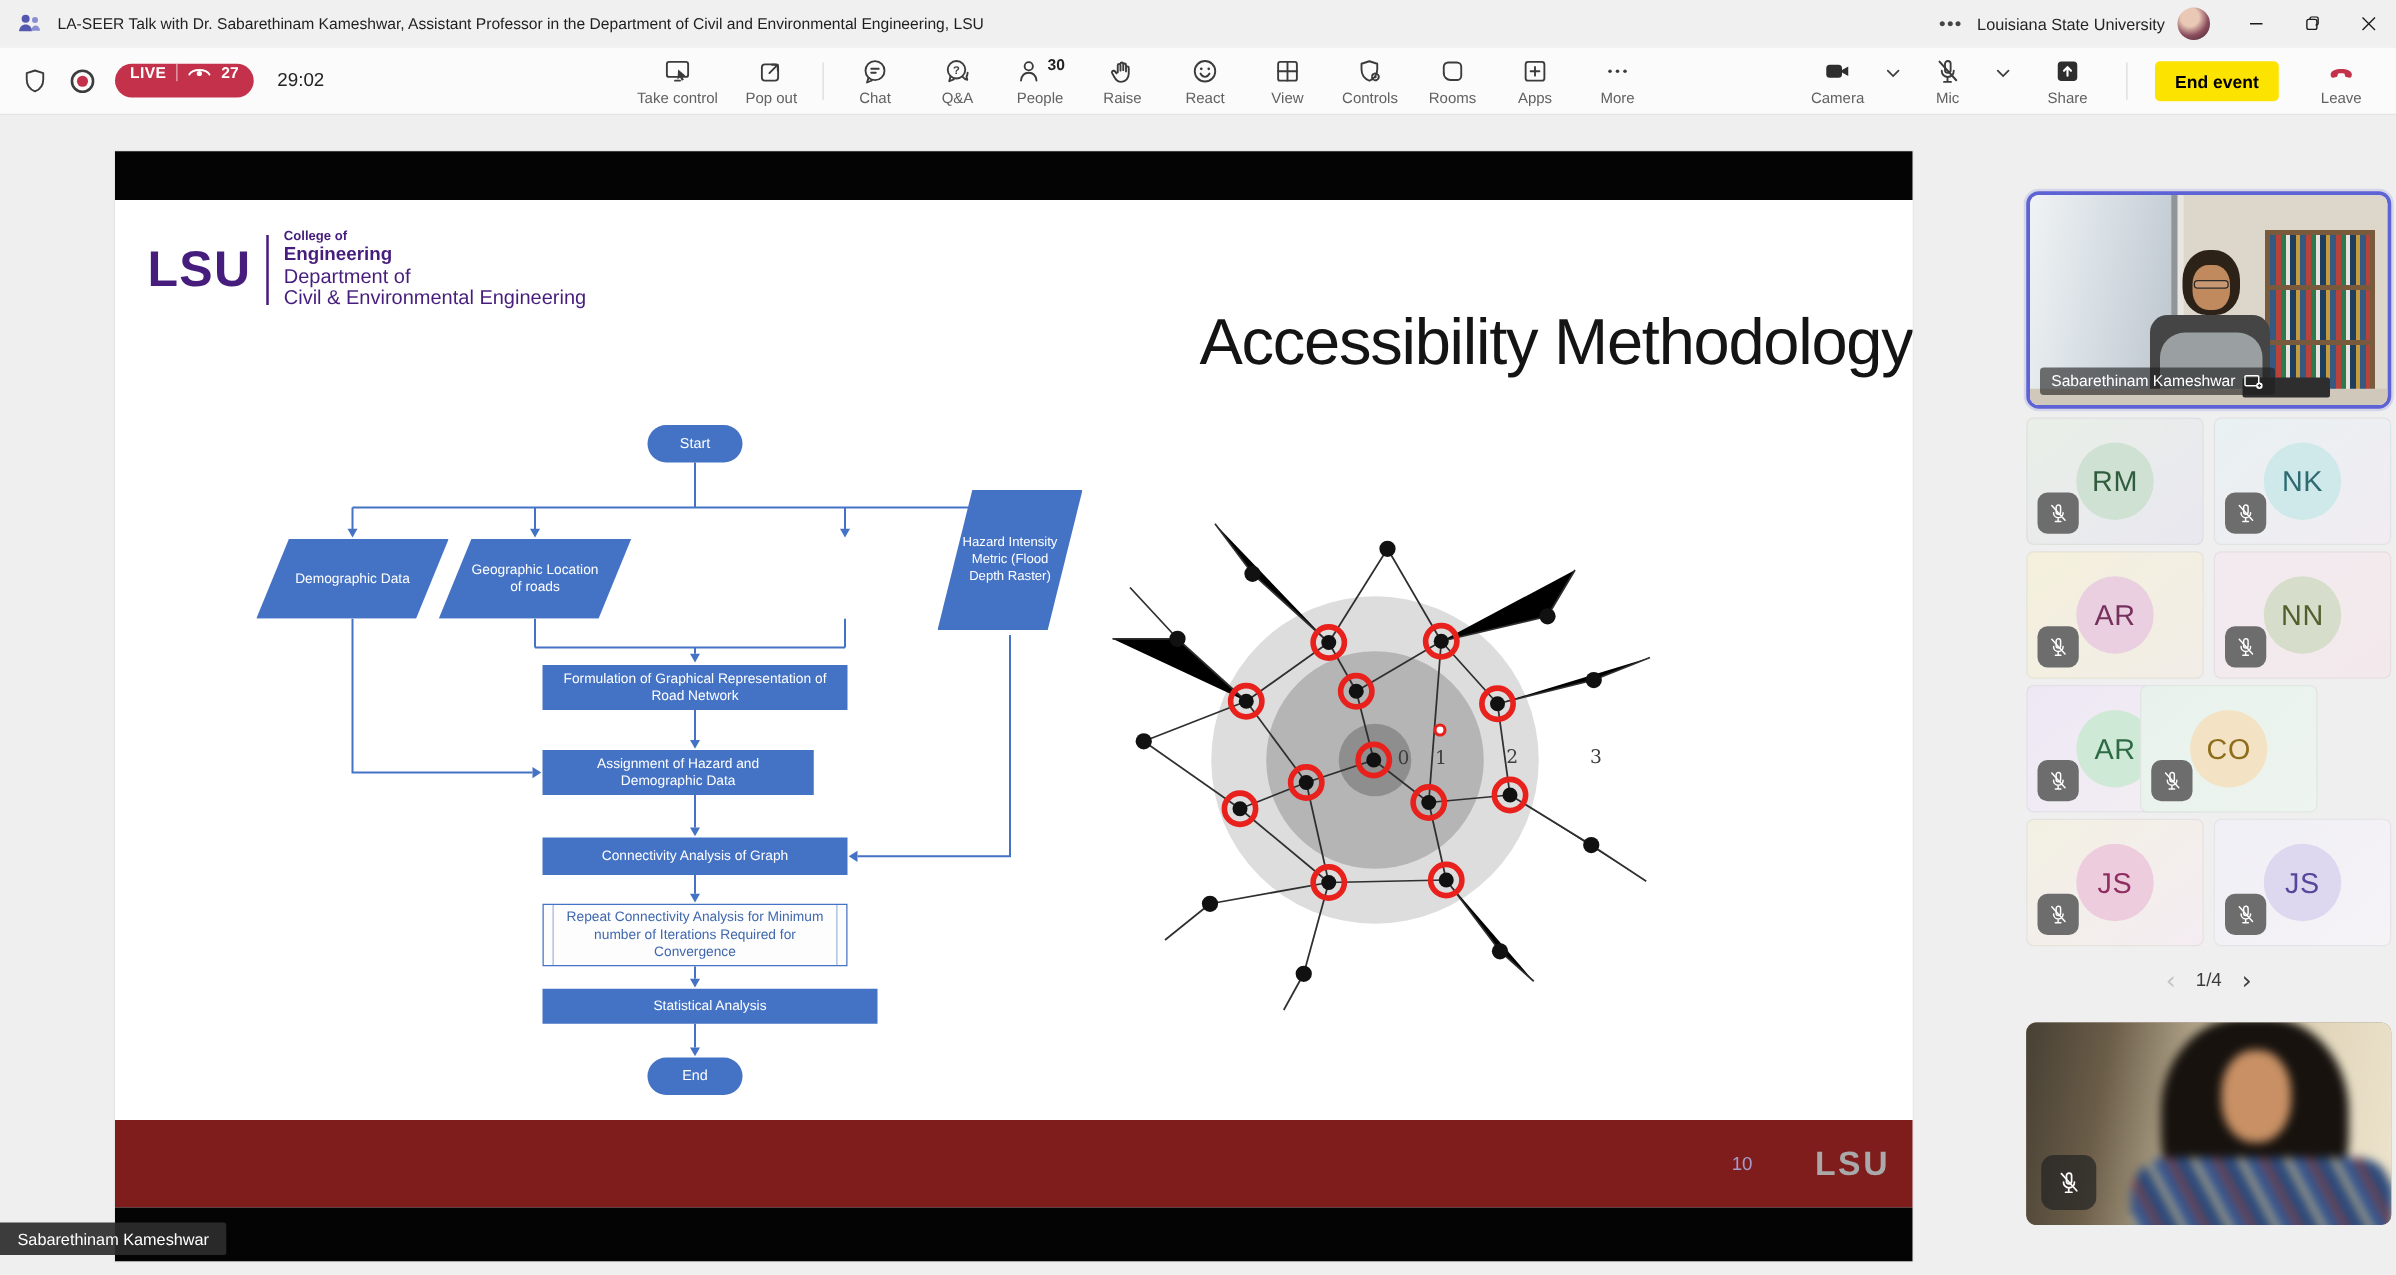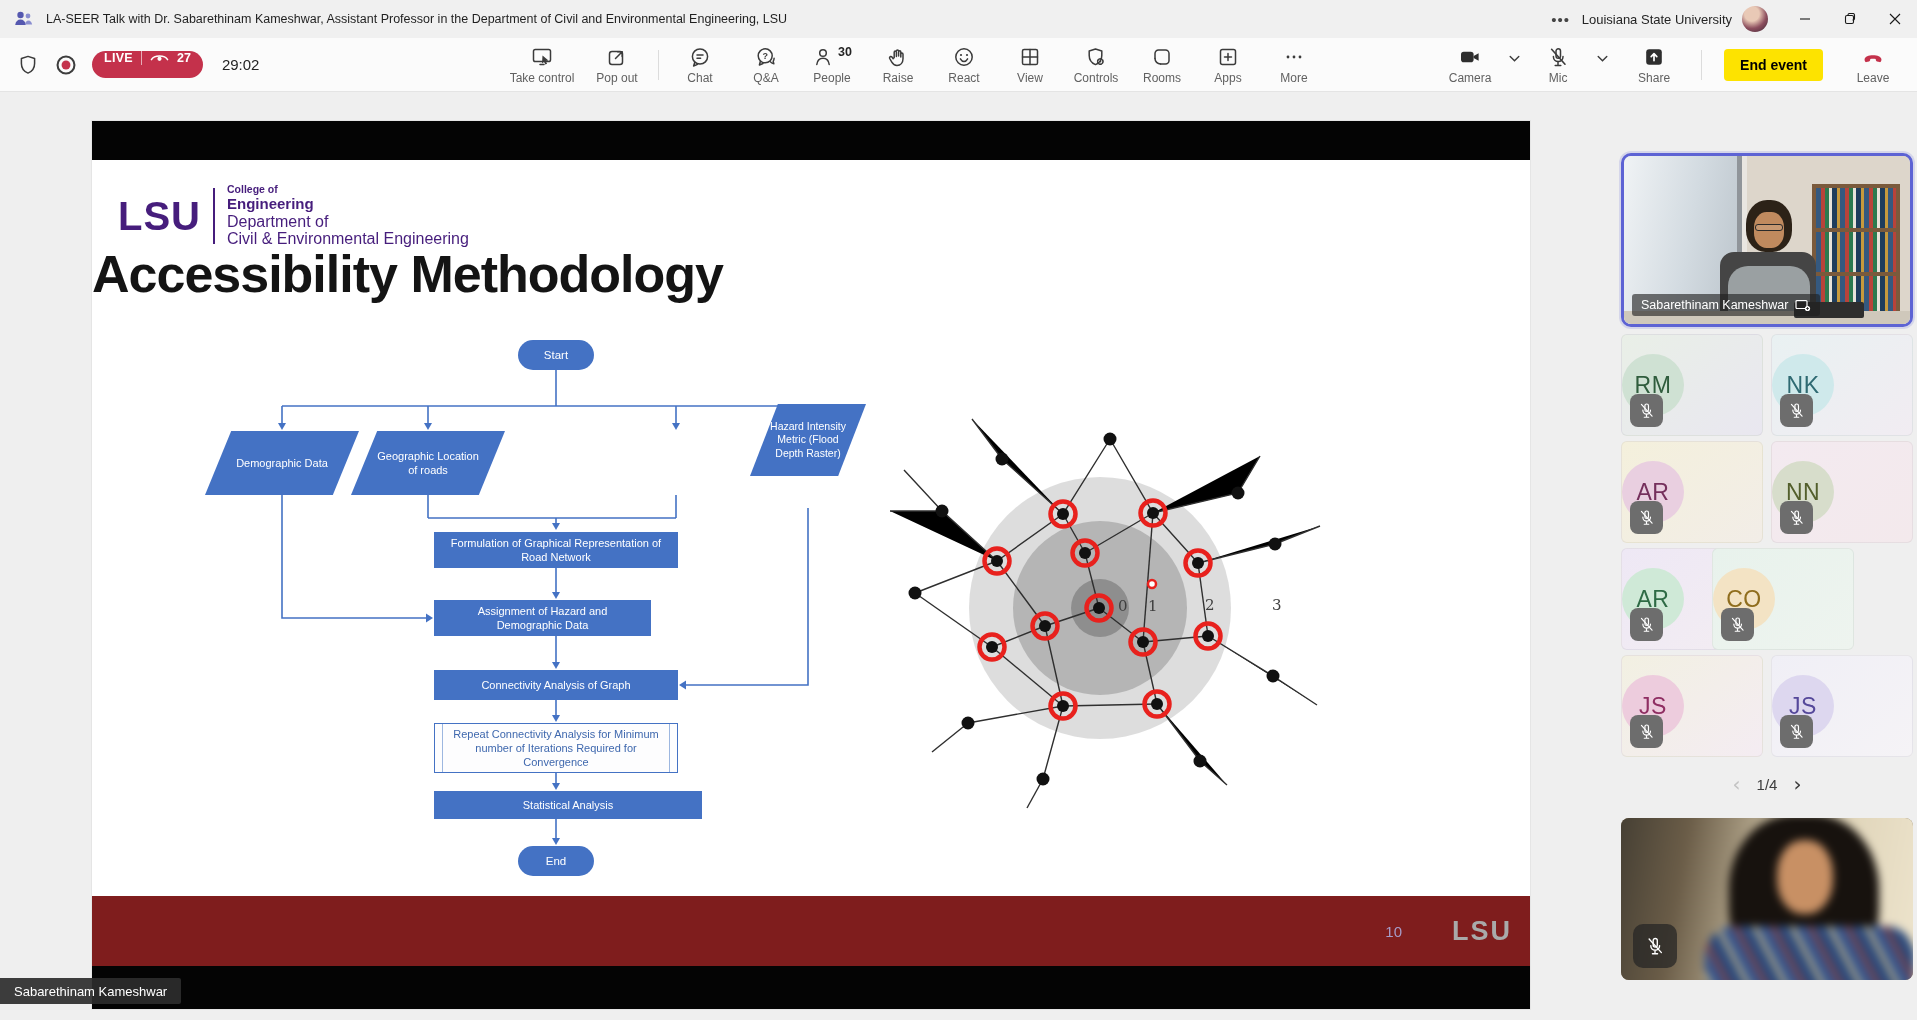--- a/index.html
+++ b/index.html
@@ -49,21 +49,21 @@
 .black-bottom{height:43px;background:#040404}
 
 
 .lsu-block{position:absolute;left:26px;top:24px;display:flex;align-items:center;gap:12px;z-index:3}
 .lsu-mark{font-size:40px;font-weight:bold;letter-spacing:1px;color:#461d7c}
 .lsu-rule{width:2px;height:56px;background:#461d7c}
 .lsu-lines{display:flex;flex-direction:column;color:#461d7c;line-height:1.12}
 .lsu-l1{font-size:10.5px;font-weight:bold}
 .lsu-l2{font-size:15px;font-weight:bold}
 .lsu-l3,.lsu-l4{font-size:16px;font-weight:500}
-.slide-title{position:absolute;left:0;right:0;top:84px;text-align:left;font-size:52px;font-weight:700;letter-spacing:-1px;color:#141414;z-index:2}
+.slide-title{position:absolute;left:0;right:0;top:84px;text-align:right;font-size:52px;font-weight:400;letter-spacing:-1px;color:#141414;z-index:2}
 
 
 .fc{position:absolute;color:#fff;font-size:11px;line-height:1.3;display:flex;align-items:center;justify-content:center;text-align:center;z-index:2}
 .fc-blue{background:#4472c4}
 .fc-pill{border-radius:15px;font-size:11.5px}
 .fc-para{clip-path:polygon(17% 0,100% 0,83% 100%,0 100%);padding:0 24px}
 .fc-para-tall{clip-path:polygon(24% 0,100% 0,76% 100%,0 100%);padding:0 18px;font-size:10.5px}
 .fc-box{padding:0 14px}
 .fc-repeat{background:#fdfdfe;border:1.5px solid #4472c4;color:#3f68ae;position:relative}
 .fc-repeat::before,.fc-repeat::after{content:"";position:absolute;top:0;bottom:0;width:1px;background:#9db7e0}
@@ -79,21 +79,21 @@
 .sp-shelf-row{flex:1;border-bottom:4px solid #7a5a3c;background:repeating-linear-gradient(90deg,#35597f 0 5px,#b8433a 5px 9px,#2c7a4f 9px 13px,#e8e3da 13px 16px,#1f3d5c 16px 21px,#c79a3d 21px 24px)}
 .sp-chair{position:absolute;left:96px;top:96px;width:96px;height:70px;background:#454545;border-radius:14px 14px 0 0}
 .sp-torso{position:absolute;left:104px;top:110px;width:82px;height:64px;background:#9aa0a2;border-radius:20px 20px 0 0}
 .sp-head{position:absolute;left:122px;top:44px;width:46px;height:52px;background:#2c2217;border-radius:46% 46% 42% 42%}
 .sp-face{position:absolute;left:130px;top:56px;width:30px;height:36px;background:#c08a5e;border-radius:42%}
 .sp-glasses{position:absolute;left:131px;top:68px;width:28px;height:7px;border:1.5px solid #2a2a2a;border-radius:3px;background:rgba(255,255,255,.12)}
 .sp-desk{position:absolute;left:0;bottom:0;width:100%;height:13px;background:#cfc8bb}
 .sp-laptop{position:absolute;left:170px;bottom:6px;width:70px;height:16px;background:#2e2e2e;border-radius:2px}
 .name-plate{position:absolute;left:8px;bottom:8px;display:flex;align-items:center;gap:7px;background:rgba(30,30,30,.62);border-radius:3px;padding:4px 9px;color:#fff;font-size:12.5px;white-space:nowrap}
 
-.ptile{position:absolute;width:142px;height:102px;border-radius:6px;border:1px solid rgba(0,0,0,.05);display:flex;align-items:center;}
+.ptile{position:absolute;width:142px;height:102px;border-radius:6px;border:1px solid rgba(0,0,0,.05);display:flex;align-items:center;justify-content:center}
 .pavatar{width:62px;height:62px;border-radius:50%;display:flex;align-items:center;justify-content:center;font-size:23px;font-weight:500;letter-spacing:.5px}
 .micbadge{position:absolute;left:8px;bottom:8px;width:33px;height:33px;border-radius:8px;background:#6d6d6d;display:flex;align-items:center;justify-content:center}
 .pager{position:absolute;left:1621px;top:682px;width:292px;display:flex;align-items:center;justify-content:center;gap:16px}
 .pager-chev{font-size:20px;line-height:20px;font-family:"DejaVu Sans",sans-serif}
 .pager-prev{color:#c3c3c3}
 .pager-next{color:#3d3d3d}
 .pager-label{font-size:15px;color:#3d3d3d}
 
 .bottom-video{position:absolute;left:1621px;top:726px;width:292px;height:162px;border-radius:8px;overflow:hidden;background:#8a7a5e}
 .bv-inner{position:absolute;inset:-12px;filter:blur(4px)}
@@ -428,21 +428,21 @@
           <text x="1026" y="451">0</text>
           <text x="1056" y="451">1</text>
           <text x="1113" y="450">2</text>
           <text x="1180" y="450">3</text>
         </g>
       </svg>
 
       <div class="fc fc-blue fc-pill" style="left:426px;top:180px;width:76px;height:30px">Start</div>
       <div class="fc fc-blue fc-para" style="left:113px;top:271px;width:154px;height:64px">Demographic Data</div>
       <div class="fc fc-blue fc-para" style="left:259px;top:271px;width:154px;height:64px">Geographic Location of roads</div>
-      <div class="fc fc-blue fc-para-tall" style="left:658px;top:244px;width:116px;height:72px">Hazard Intensity Metric (Flood Depth Raster)</div>
+      <div class="fc fc-blue fc-para-tall" style="left:658px;top:232px;width:116px;height:112px">Hazard Intensity Metric (Flood Depth Raster)</div>
       <div class="fc fc-blue fc-box" style="left:342px;top:372px;width:244px;height:36px">Formulation of Graphical Representation of Road Network</div>
       <div class="fc fc-blue fc-box" style="left:342px;top:440px;width:217px;height:36px">Assignment of Hazard and Demographic Data</div>
       <div class="fc fc-blue fc-box" style="left:342px;top:510px;width:244px;height:30px">Connectivity Analysis of Graph</div>
       <div class="fc fc-repeat fc-box" style="left:342px;top:563px;width:244px;height:50px">Repeat Connectivity Analysis for Minimum number of Iterations Required for Convergence</div>
       <div class="fc fc-blue fc-box" style="left:342px;top:631px;width:268px;height:28px">Statistical Analysis</div>
       <div class="fc fc-blue fc-pill" style="left:426px;top:686px;width:76px;height:30px">End</div>
     </div>
 
     <div class="purple-bar" style="background:#7f1d1d">
       <span class="page-num">10</span>

